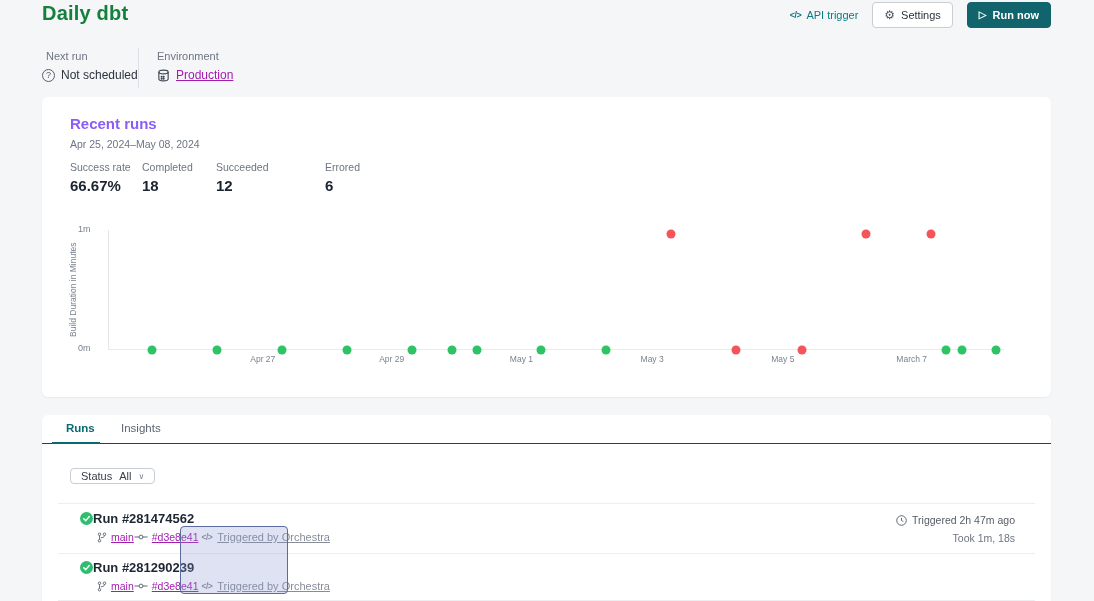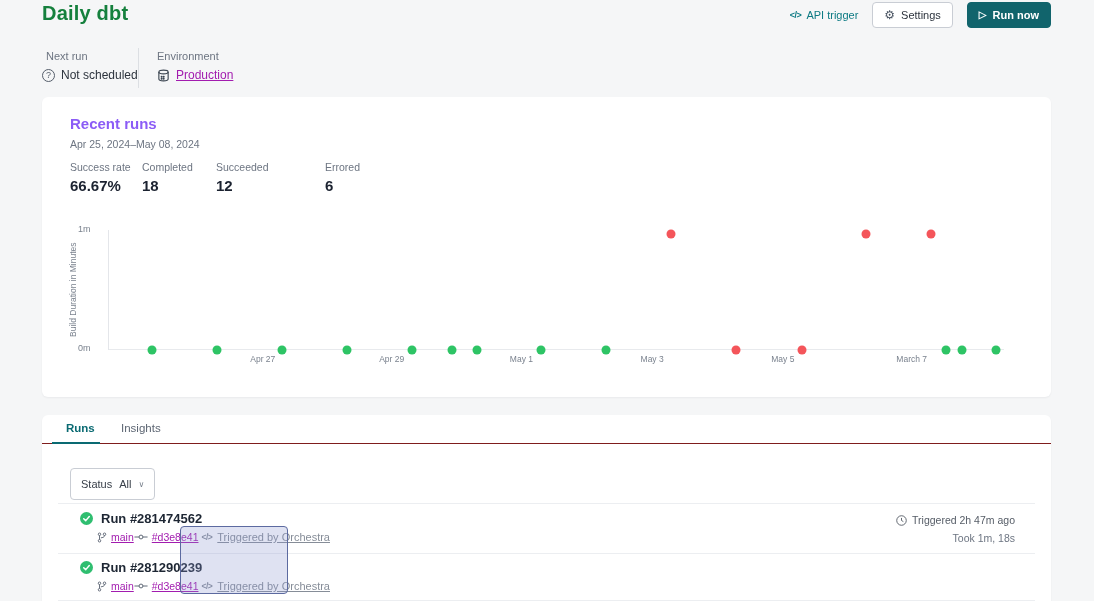--- a/index.html
+++ b/index.html
@@ -54,28 +54,28 @@
   .chart-xticks { left:66px; top:257px; width:927px; height:12px; }
   .xtick { position:absolute; transform:translateX(-50%); font-size:8.5px; color:#7a828e; white-space:nowrap; }
 
   
   .tabs { left:0; top:0; width:100%; height:29px; border-bottom:1px solid #7f1d1d; }
   .tab { position:absolute; top:7px; font-size:11.5px; color:#5d6673; cursor:pointer; }
   .tab-runs { left:24px; color:#0a6a72; font-weight:700; }
   .tab-insights { left:79px; }
   .tab-underline { position:absolute; left:10px; top:27px; width:48px; height:2px; background:#0a6a72; }
 
-  .status-filter { left:28px; top:53px; height:32px; padding:0 10px; display:inline-flex; align-items:center; gap:7px;
+  .status-filter { left:28px; top:53px; height:16px; padding:0 10px; display:inline-flex; align-items:center; gap:7px;
                    border:1px solid #c9cdd4; border-radius:4px; background:#fff; font-size:11px; color:#39404a; cursor:pointer; }
   .chev { font-size:8px; color:#7a828e; }
 
   .hr { position:absolute; left:16px; right:16px; height:1px; background:#eceef1; }
   .hr-1 { top:88px; } .hr-2 { top:138px; } .hr-3 { top:185px; }
 
-  .run-name-row { display:flex; align-items:center; gap:8px; }
+  .run-name-row { display:flex; align-items:center; }
   .run-name { font-size:13px; font-weight:700; color:#1d2633; }
   .check-circle { width:13px; height:13px; flex:0 0 auto; }
   .run-subline { display:flex; align-items:center; gap:0; font-size:10.5px; }
   .sub-link { display:flex; align-items:center; gap:4px; }
   .sub-link a { font-size:10.5px; }
   .badge-trigger { display:flex; align-items:center; gap:5px; color:#868d98; margin-left:3px; }
   .badge-trigger .code-glyph { font-size:8.5px; color:#868d98; }
   .badge-trigger a { color:#868d98; text-decoration:underline; font-size:11px; cursor:pointer; }
   .run-right { position:absolute; right:36px; display:flex; flex-direction:column; align-items:flex-end; gap:6px; }
   .triggered { display:flex; align-items:center; gap:5px; font-size:10.5px; color:#555c66; }

